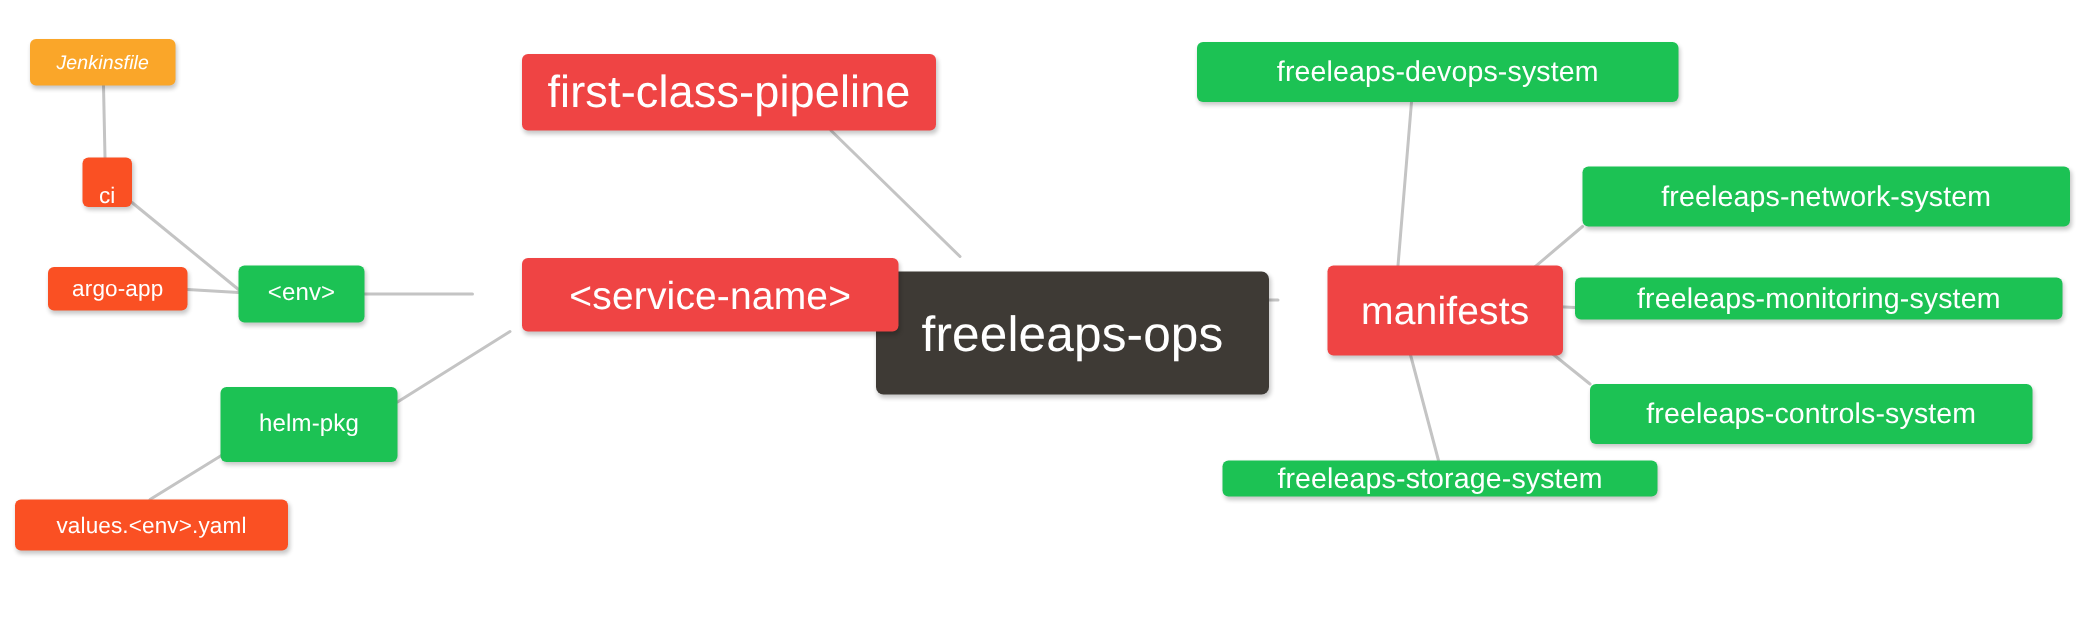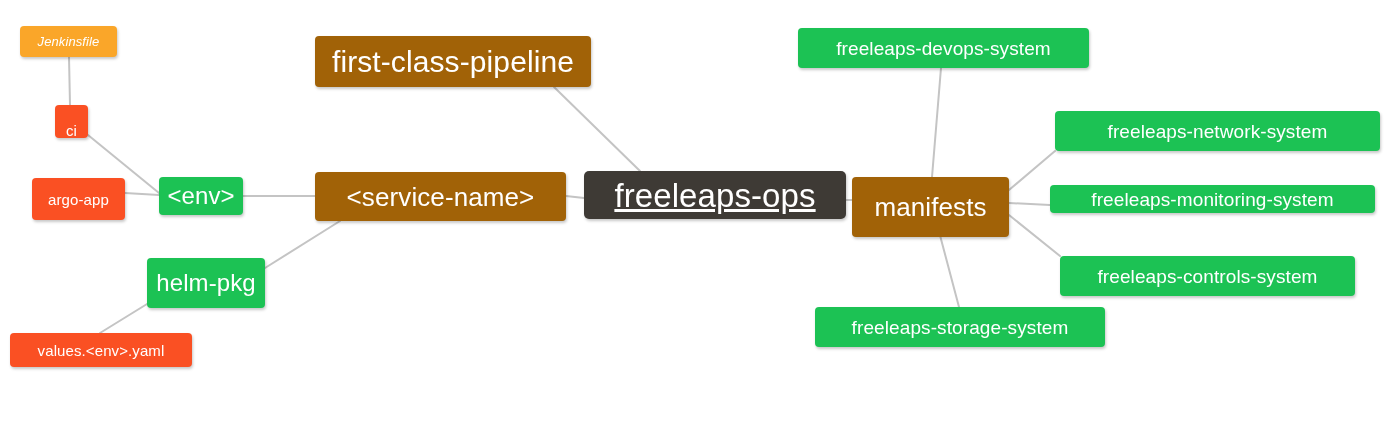--- a/index.html
+++ b/index.html
@@ -38,29 +38,29 @@
     border-radius: 4px;
     box-shadow: 1px 2px 3px rgba(0,0,0,0.22);
     line-height: 1;
     letter-spacing: 0.1px;
     user-select: none;
   }
   .node.root {
     background: #3E3A35;
     border-radius: 5px;
   }
-  .node.blue   { background: #a16207; }
+  .node.blue   { background: #ef4444; margin-left: 33px; }
   .node.green  { background: #1CC254; }
   .node.orange { background: #FAA629; }
   .node.red    { background: #FA5023; }
 
   .sz-root   { font-size: 33px; }
   .sz-xl     { font-size: 30px; }
   .sz-lg     { font-size: 26px; }
-  .sz-md     { font-size: 24px; }
+  .sz-md     { font-size: 16px; }
   .sz-sm     { font-size: 19px; }
   .sz-xs     { font-size: 15px; }
   .sz-xxs    { font-size: 13px; }
 </style>
 </head>
 <body>
 
 <div id="canvas">
   <svg id="edges" viewBox="0 0 1390 421" xmlns="http://www.w3.org/2000/svg">
       <line x1="554" y1="87" x2="640" y2="171" stroke="#c4c4c4" stroke-width="2" stroke-linecap="round"></line>
@@ -72,59 +72,59 @@
       <line x1="69" y1="57" x2="70" y2="105" stroke="#c4c4c4" stroke-width="2" stroke-linecap="round"></line>
       <line x1="88" y1="135" x2="159" y2="193" stroke="#c4c4c4" stroke-width="2" stroke-linecap="round"></line>
       <line x1="125" y1="193" x2="159" y2="195" stroke="#c4c4c4" stroke-width="2" stroke-linecap="round"></line>
       <line x1="941" y1="68" x2="932" y2="177" stroke="#c4c4c4" stroke-width="2" stroke-linecap="round"></line>
       <line x1="1009" y1="190" x2="1055" y2="151" stroke="#c4c4c4" stroke-width="2" stroke-linecap="round"></line>
       <line x1="1009" y1="203" x2="1050" y2="205" stroke="#c4c4c4" stroke-width="2" stroke-linecap="round"></line>
       <line x1="1009" y1="215" x2="1060" y2="256" stroke="#c4c4c4" stroke-width="2" stroke-linecap="round"></line>
       <line x1="937" y1="224" x2="959" y2="307" stroke="#c4c4c4" stroke-width="2" stroke-linecap="round"></line>
     </svg>
   <div id="nodes">
-      <div class="node root sz-root" style="left: 584px; top: 171px; width: 262px; height: 48px; text-decoration: underline;">
+      <div class="node root sz-root" style="left: 584px; top: 181px; width: 262px; height: 82px;">
         <span>freeleaps-ops</span>
       </div>
       <div class="node blue sz-xl" style="left: 315px; top: 36px; width: 276px; height: 51px;">
         <span>first-class-pipeline</span>
       </div>
       <div class="node blue sz-lg" style="left: 315px; top: 172px; width: 251px; height: 49px;">
         <span>&lt;service-name&gt;</span>
       </div>
       <div class="node blue sz-lg" style="left: 852px; top: 177px; width: 157px; height: 60px;">
         <span>manifests</span>
       </div>
       <div class="node green sz-md" style="left: 159px; top: 177px; width: 84px; height: 38px;">
         <span>&lt;env&gt;</span>
       </div>
       <div class="node green sz-md" style="left: 147px; top: 258px; width: 118px; height: 50px;">
         <span>helm-pkg</span>
       </div>
       <div class="node red sz-xs" style="left: 55px; top: 105px; width: 33px; height: 33px; align-items: flex-end;">
         <span>ci</span>
       </div>
-      <div class="node red sz-xs" style="left: 32px; top: 178px; width: 93px; height: 42px;">
+      <div class="node red sz-xs" style="left: 32px; top: 178px; width: 93px; height: 29px;">
         <span>argo-app</span>
       </div>
       <div class="node orange sz-xxs" style="left: 20px; top: 26px; width: 97px; height: 31px; font-style: italic;">
         <span>Jenkinsfile</span>
       </div>
       <div class="node red sz-xs" style="left: 10px; top: 333px; width: 182px; height: 34px;">
         <span>values.&lt;env&gt;.yaml</span>
       </div>
-      <div class="node green sz-sm" style="left: 798px; top: 28px; width: 291px; height: 40px; justify-content: center;">
+      <div class="node green sz-sm" style="left: 798px; top: 28px; width: 321px; height: 40px; justify-content: center;">
         <span>freeleaps-devops-system</span>
       </div>
       <div class="node green sz-sm" style="left: 1055px; top: 111px; width: 325px; height: 40px;">
         <span>freeleaps-network-system</span>
       </div>
       <div class="node green sz-sm" style="left: 1050px; top: 185px; width: 325px; height: 28px;">
         <span>freeleaps-monitoring-system</span>
       </div>
       <div class="node green sz-sm" style="left: 1060px; top: 256px; width: 295px; height: 40px; text-align: center;">
         <span>freeleaps-controls-system</span>
       </div>
-      <div class="node green sz-sm" style="left: 815px; top: 307px; width: 290px; height: 40px;">
+      <div class="node green sz-sm" style="left: 815px; top: 307px; width: 290px; height: 24px;">
         <span>freeleaps-storage-system</span>
       </div>
     </div>
 </div>
 
 </body></html>

